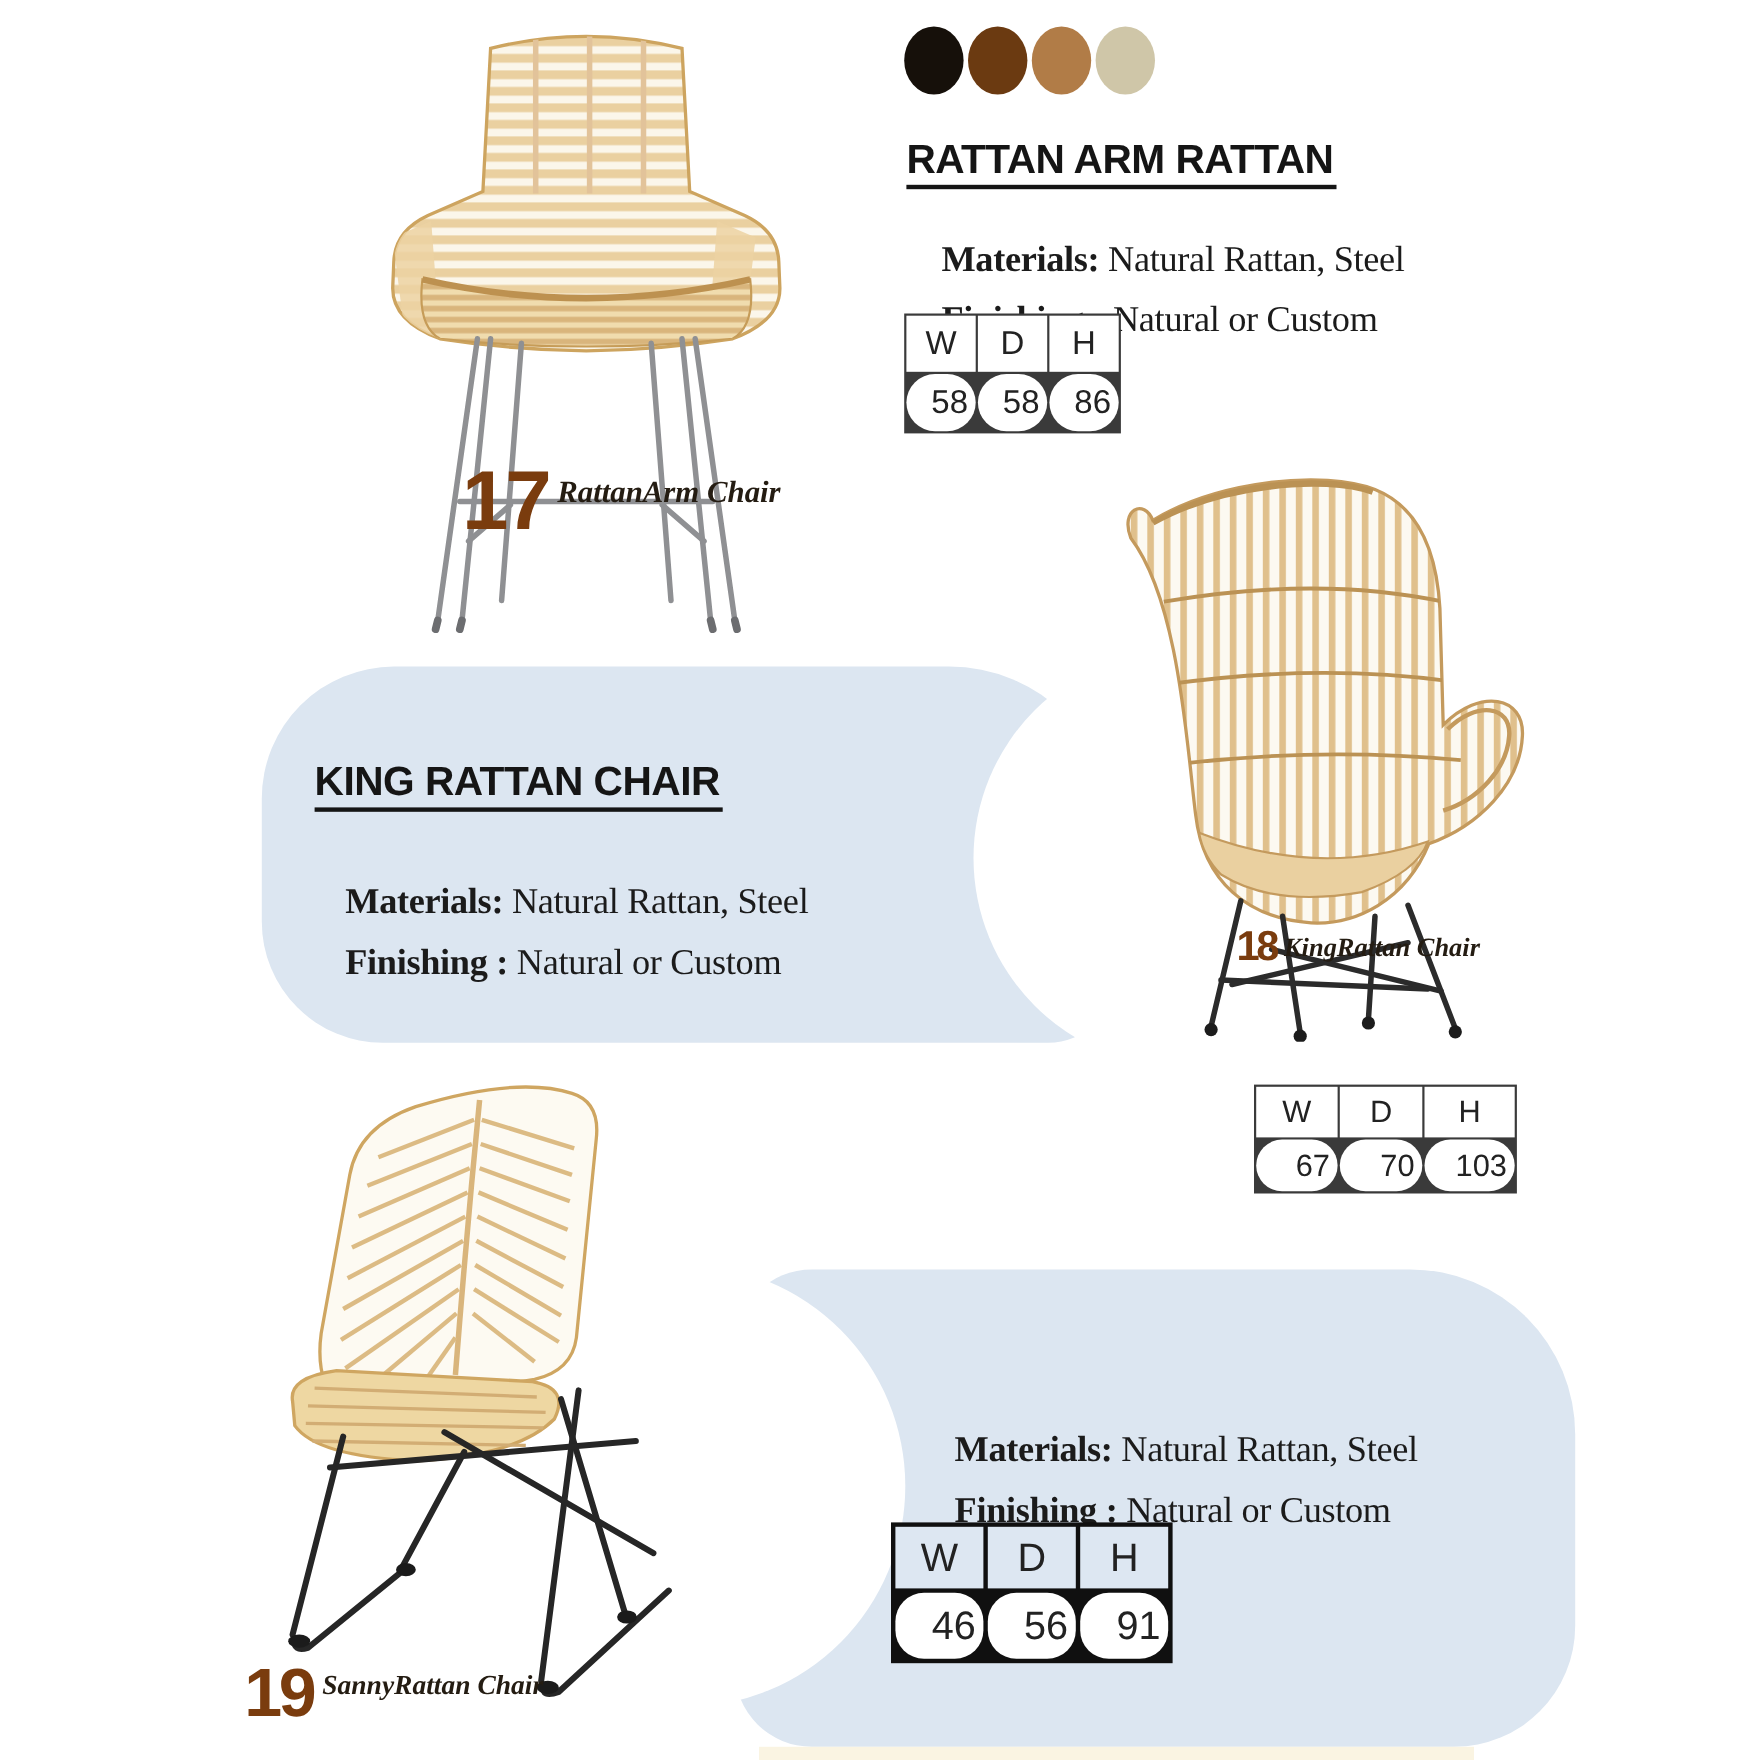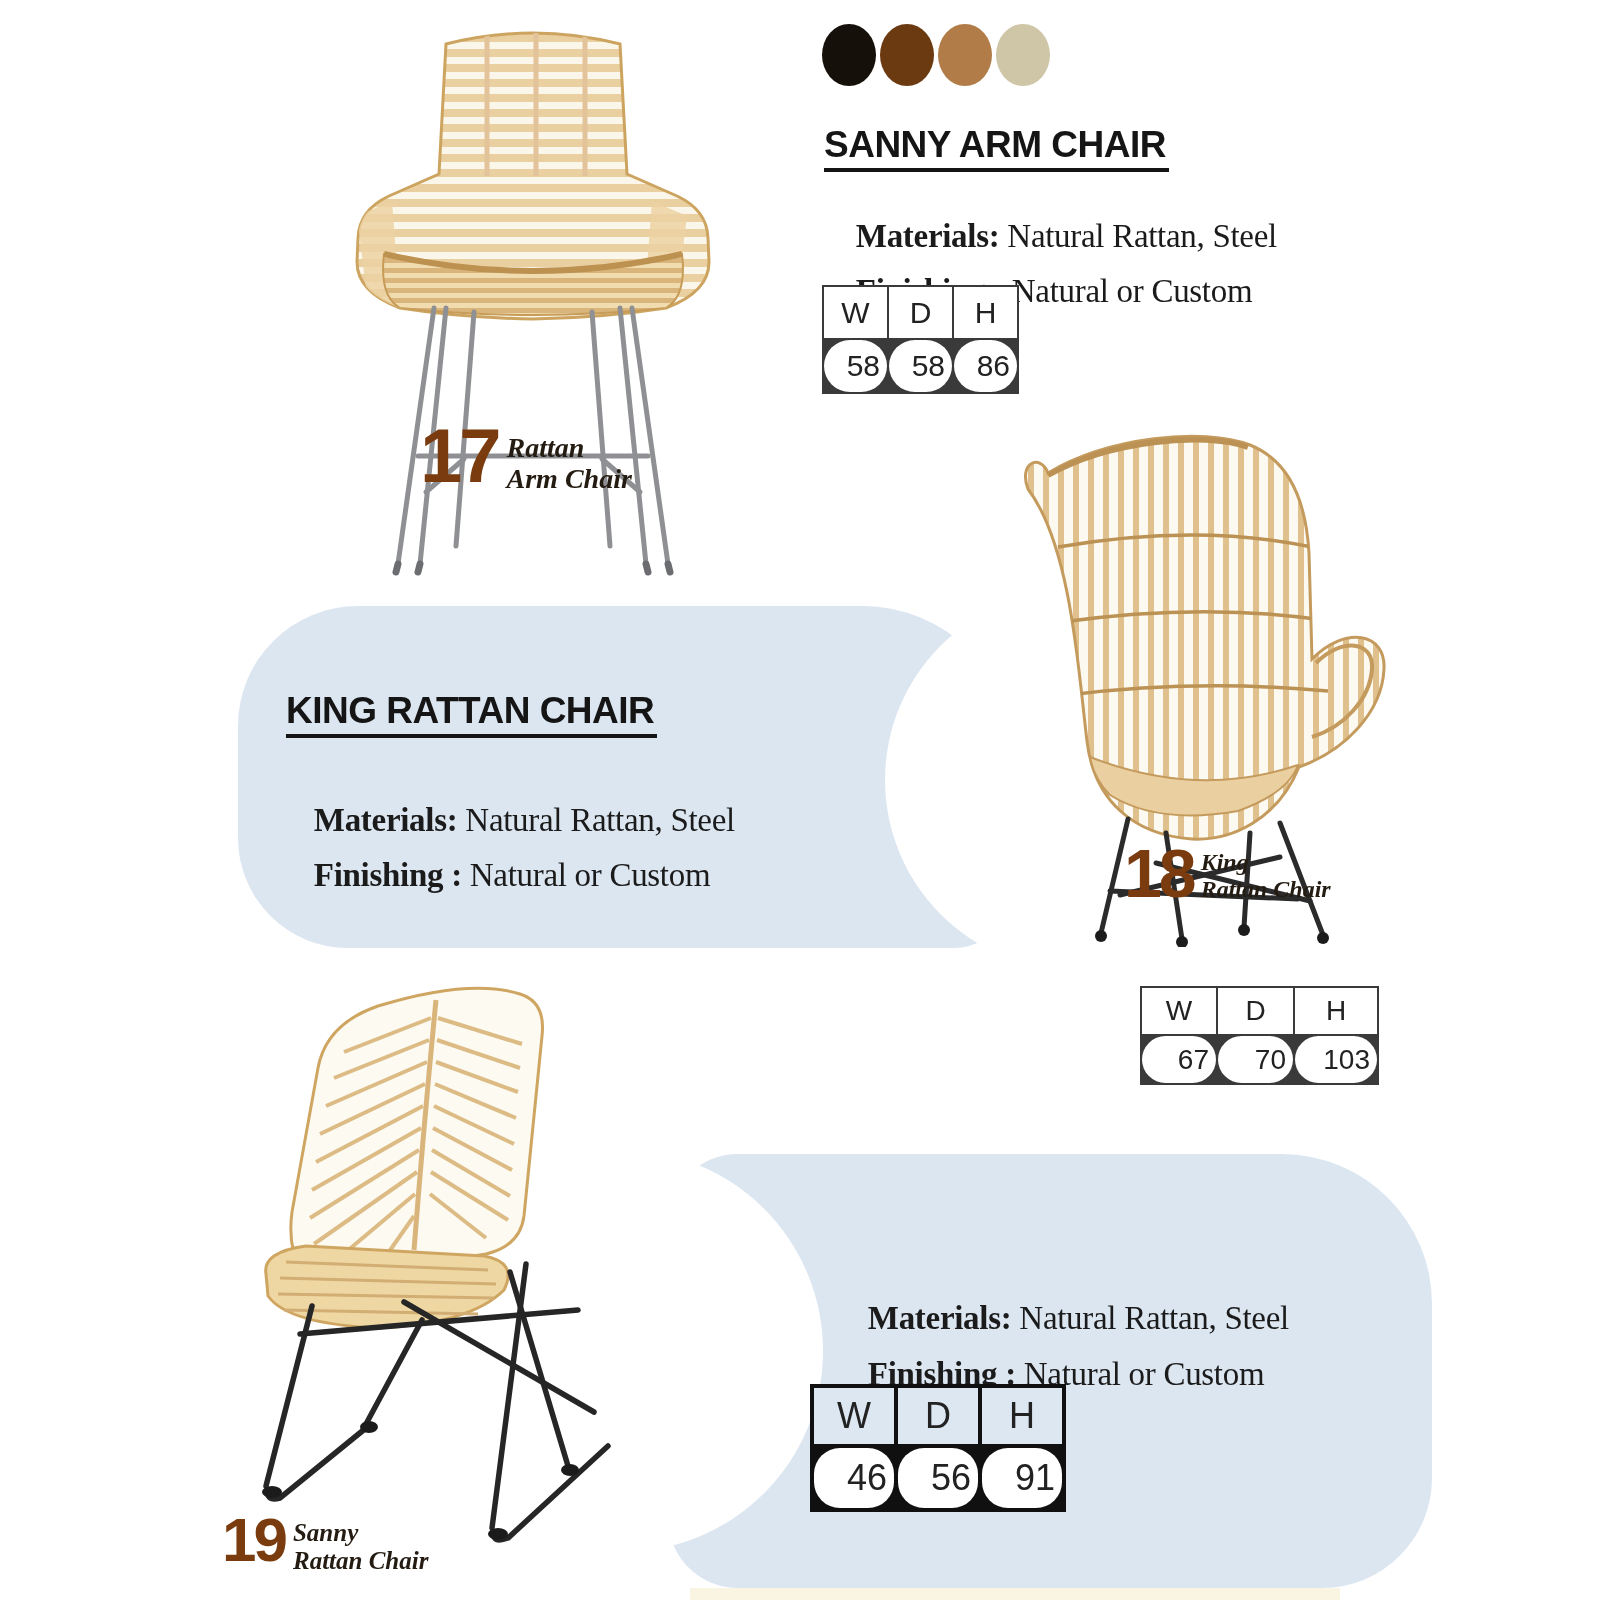--- a/index.html
+++ b/index.html
@@ -26,21 +26,21 @@
   .dims.t17{left:822px;top:285px;grid-template-columns:63px 63px 63px;grid-template-rows:51px 52px;}
   .dims.t18{left:1140px;top:986px;grid-template-columns:74px 75px 82px;grid-template-rows:46px 47px;font-size:28px;}
   .dims.t18 .cell{font-size:28px;}
   .dims.t19{left:810px;top:1384px;grid-template-columns:80px 80px 80px;grid-template-rows:56px 60px;
             background:#101010;gap:4px;padding:4px;}
   .dims.t19 .cell{font-size:36px;}
   .dims.t19 .head{background:#dde7f2;}
   
   .badge{position:absolute;display:flex;align-items:flex-start;}
   .badge-num{font-weight:bold;line-height:0.85;letter-spacing:-3px;}
-  .badge-txt{display:flex;flex-direction:column;font-family:"Liberation Serif",serif;
+  .badge-txt{display:flex;flex-direction:row;font-family:"Liberation Serif",serif;
              font-weight:bold;font-style:italic;color:#241c12;}
   
   .swatches{position:absolute;left:822px;top:24px;display:flex;}
   .swatch{width:54px;height:62px;border-radius:50%;margin-right:4px;}
   svg{position:absolute;display:block;}
 </style>
 </head>
 <body>
 
 <div class="page">
@@ -177,21 +177,21 @@
     </g>
   </svg>
 
   <div class="swatches">
     <span class="swatch" style="background: rgb(22, 16, 10);"></span>
     <span class="swatch" style="background: rgb(107, 58, 17);"></span>
     <span class="swatch" style="background: rgb(177, 124, 71);"></span>
     <span class="swatch" style="background: rgb(207, 198, 168);"></span>
   </div>
 
-  <div class="sec-title" style="left:824px;top:126px">SANNY ARM CHAIR</div>
+  <div class="sec-title" style="left:824px;top:126px">RATTAN ARM RATTAN</div>
   <div class="spec" style="left:824px;top:182px">
     <b>Materials:</b><span> Natural Rattan, Steel</span>
   </div>
   <div class="spec" style="left:824px;top:237px">
     <b>Finishing :</b><span> Natural or Custom</span>
   </div>
   <div class="dims t17">
     <div class="cell head">W</div>
     <div class="cell head">D</div>
     <div class="cell head">H</div>
@@ -216,21 +216,21 @@
   </div>
   <div class="dims t18">
     <div class="cell head">W</div>
     <div class="cell head">D</div>
     <div class="cell head">H</div>
     <div class="cell val">67</div>
     <div class="cell val">70</div>
     <div class="cell val">103</div>
   </div>
   <div class="badge" style="left:1124px;top:845px">
-    <span class="badge-num" style="font-size: 68px; color: rgb(122, 60, 14);">18</span>
+    <span class="badge-num" style="font-size: 38px; color: rgb(122, 60, 14);">18</span>
     <span class="badge-txt" style="font-size:24px;line-height:1.12;margin:4px 0 0 7px">
       <span>King</span>
       <span>Rattan Chair</span>
     </span>
   </div>
 
   <div class="spec" style="left:836px;top:1264px">
     <b>Materials:</b><span> Natural Rattan, Steel</span>
   </div>
   <div class="spec" style="left:836px;top:1320px">

